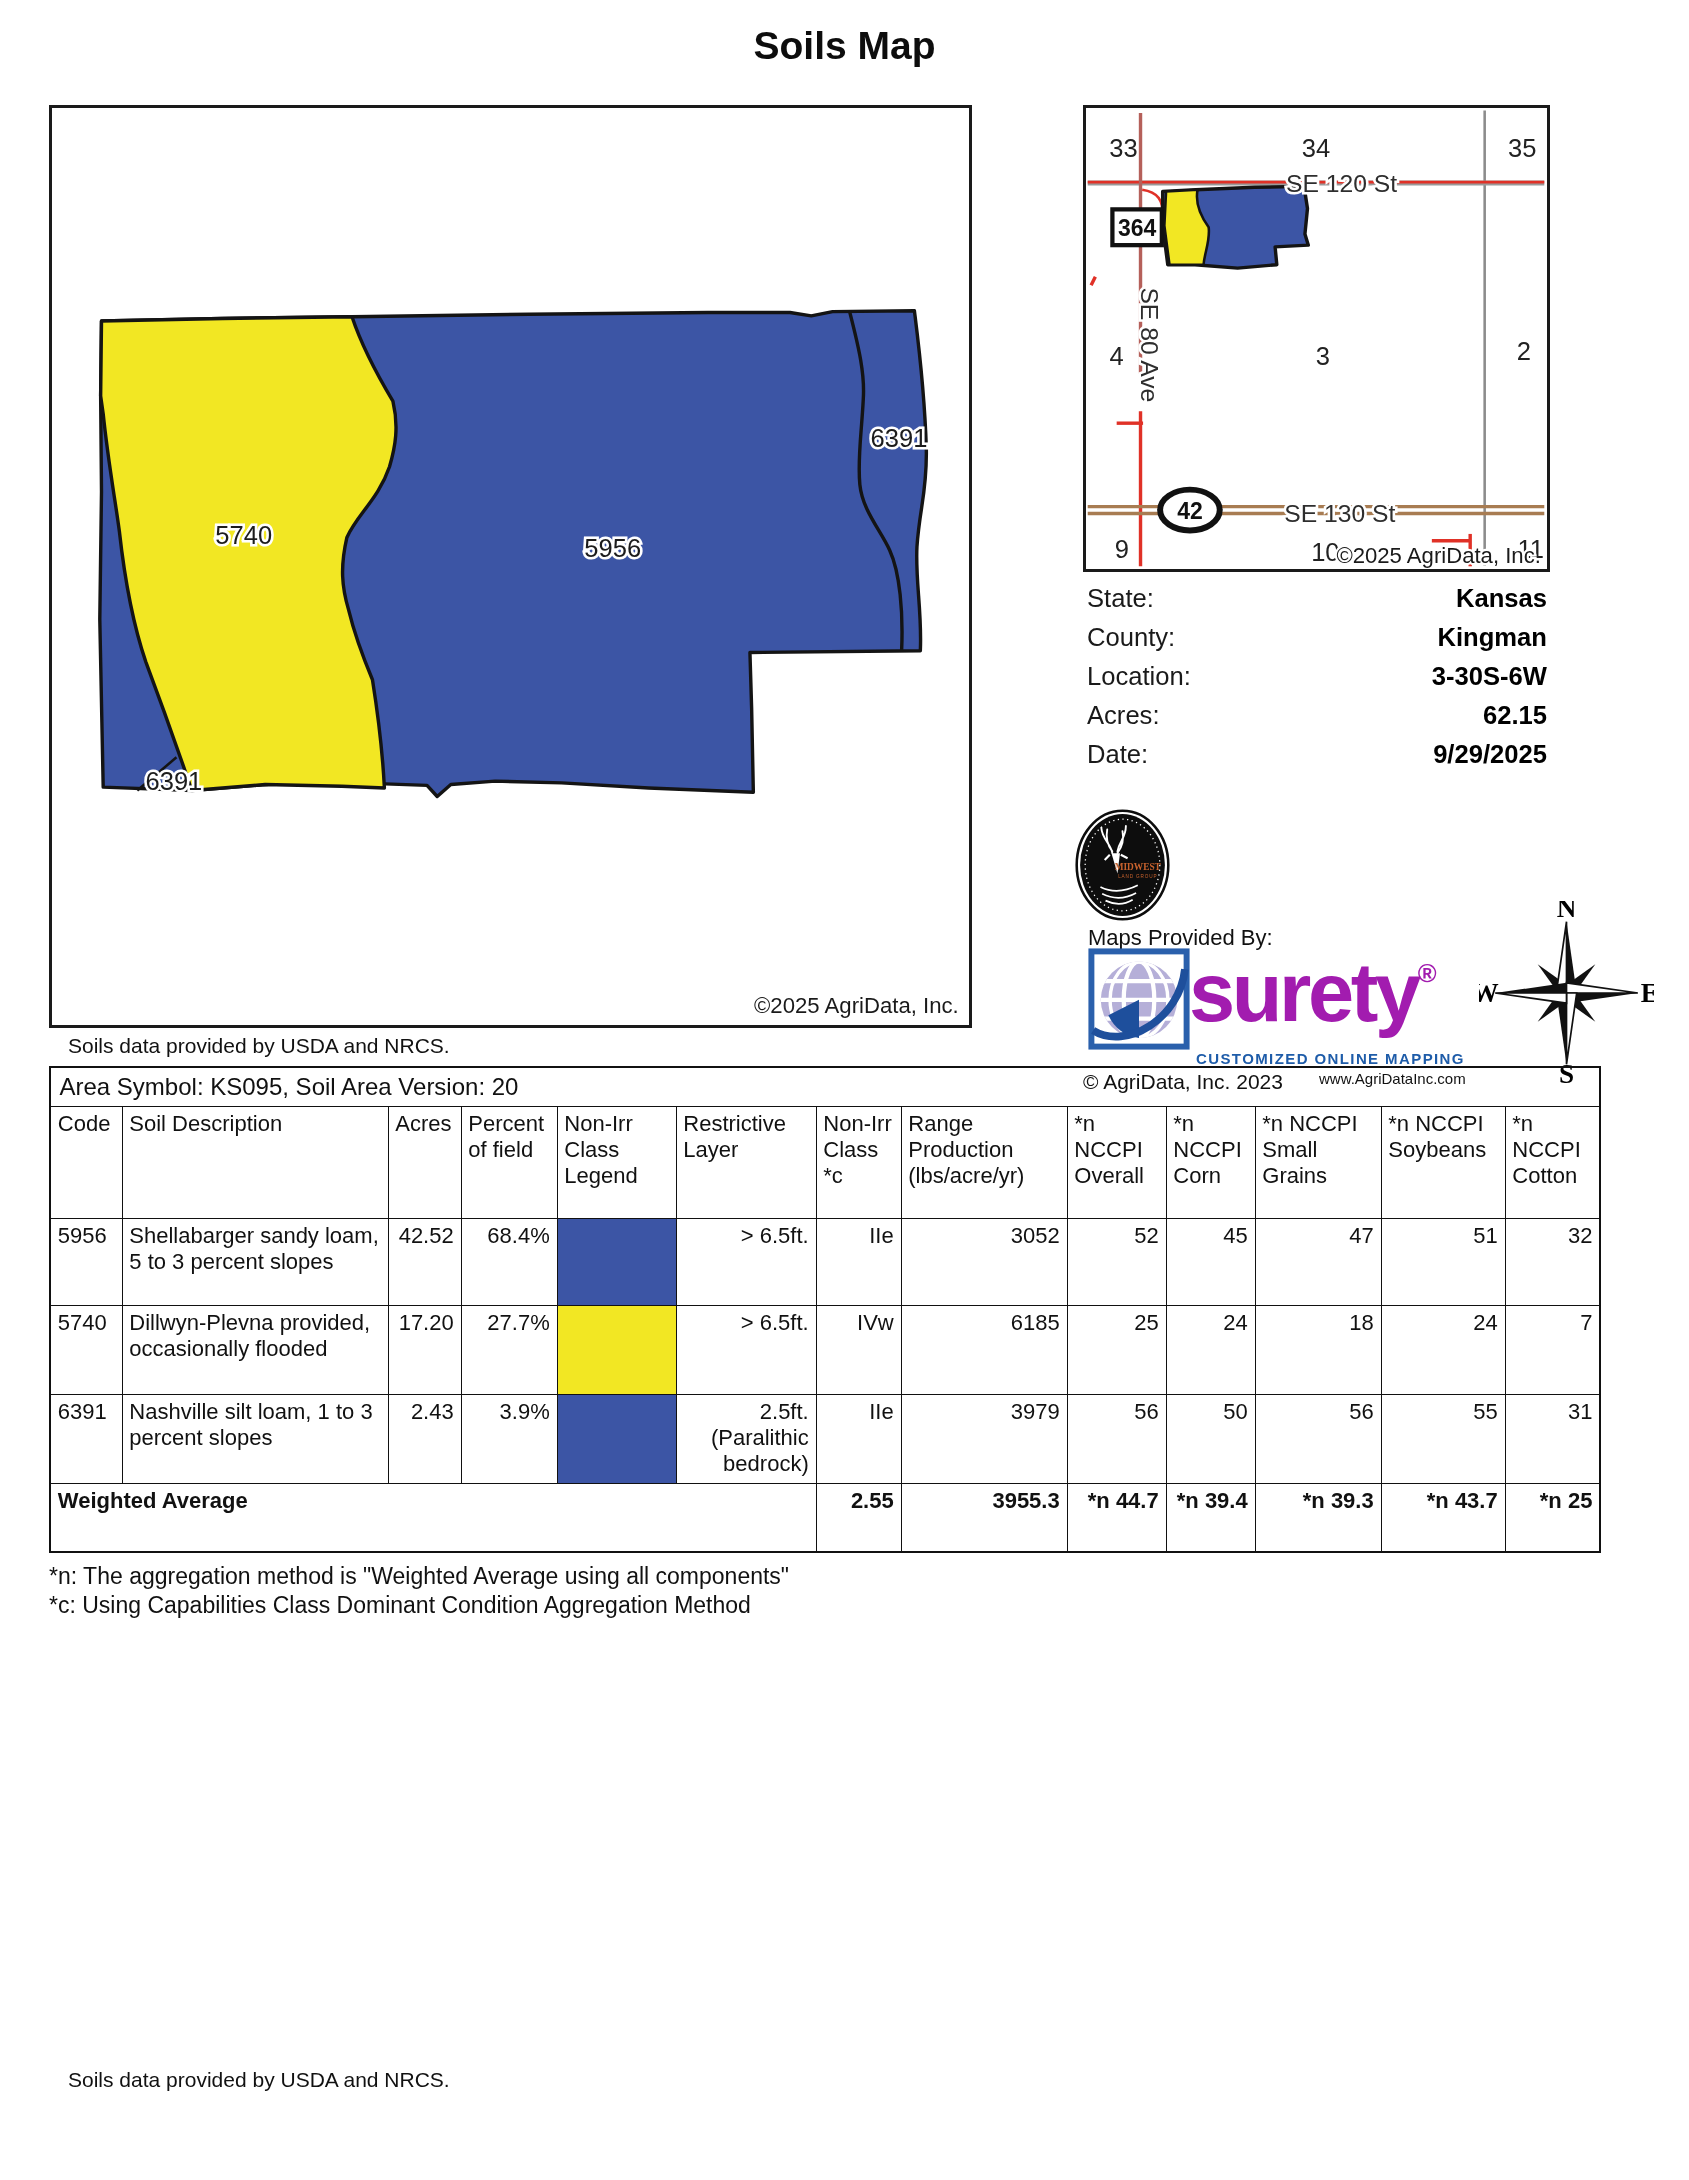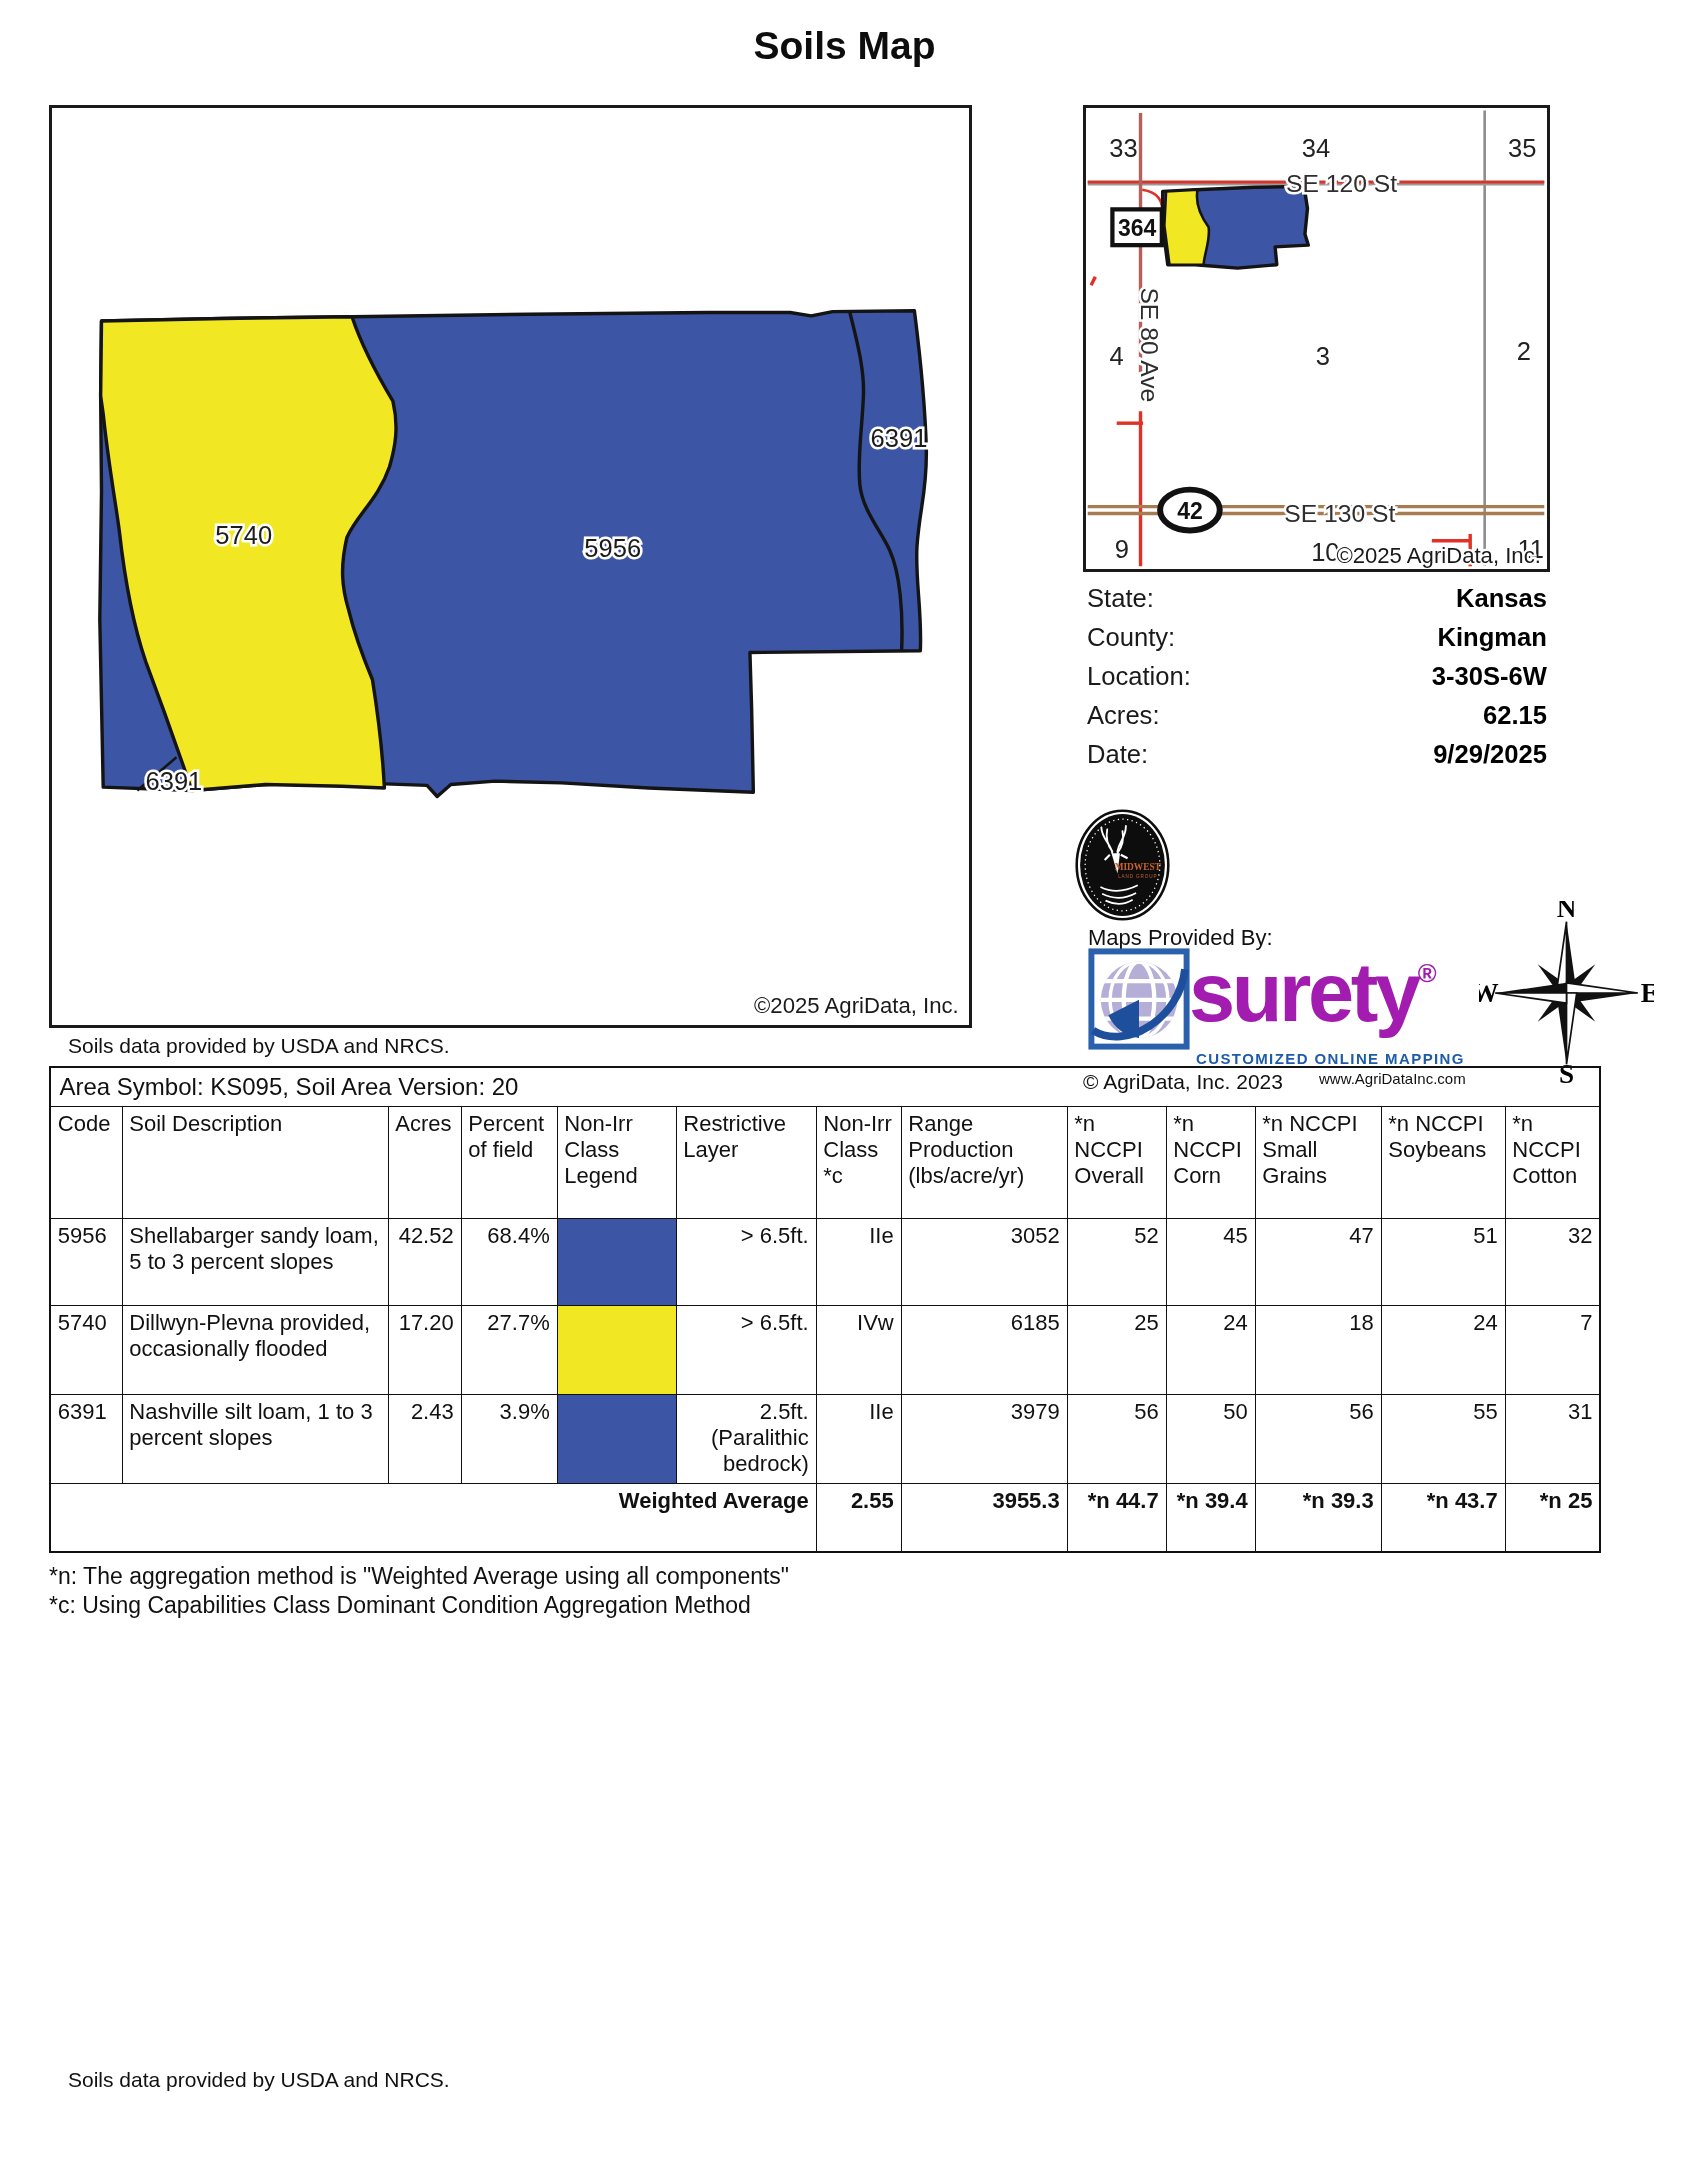--- a/index.html
+++ b/index.html
@@ -62,21 +62,21 @@
   table { border-collapse:collapse; table-layout:fixed; width:1550px;
           font-size:22px; }
   td { border:1.7px solid #111; vertical-align:top; padding:3.4px 6.8px; overflow:hidden; }
   table { border:2.6px solid #111; }
   tr.area-row td { font-size:24px; padding:5.1px 8.5px; height:39px; }
   tr.header-row td { height:112px; }
   td.num { text-align:right; }
   td.legend-cell { padding:0; }
   tr.r1 td { height:87px; } tr.r2 td { height:89px; } tr.r3 td { height:89px; }
   tr.wa td { height:68px; font-weight:bold; }
-  tr.wa td.wa-label { text-align:right; }
+  tr.wa td.wa-label { }
   #footnotes { left:49px; top:1562px; font-size:23px; line-height:29px; }
 </style>
 </head>
 <body>
 
 <div class="abs" id="page-title">Soils Map</div>
 
 <div class="abs" id="main-map-panel">
   <svg width="917" height="916" viewBox="0 0 1076 1075">
 

